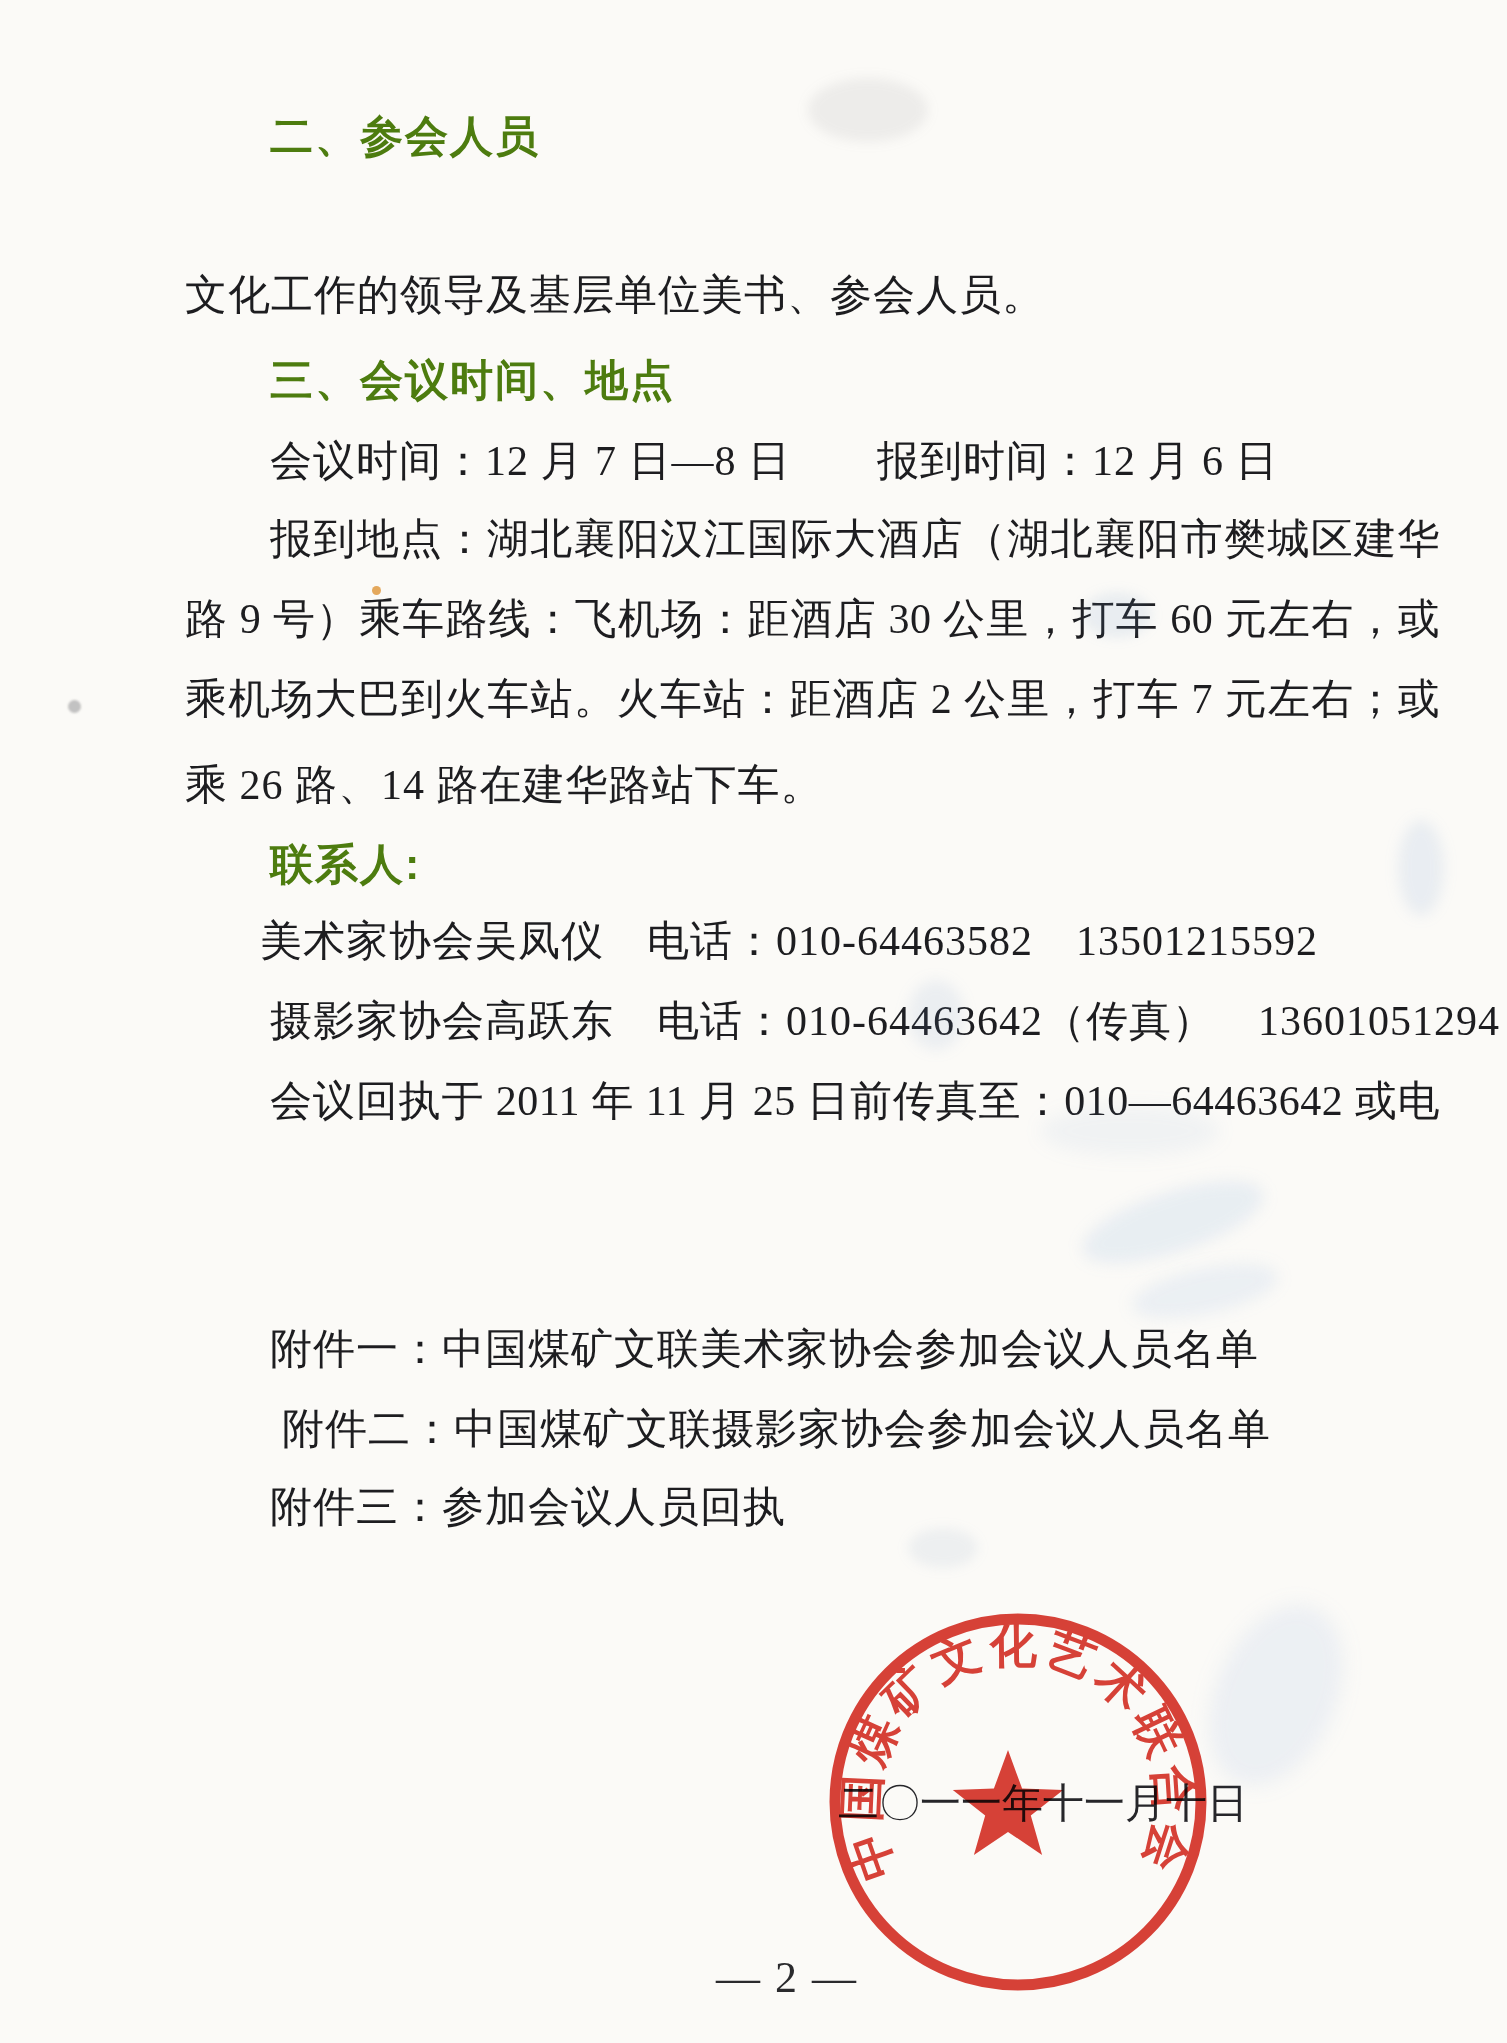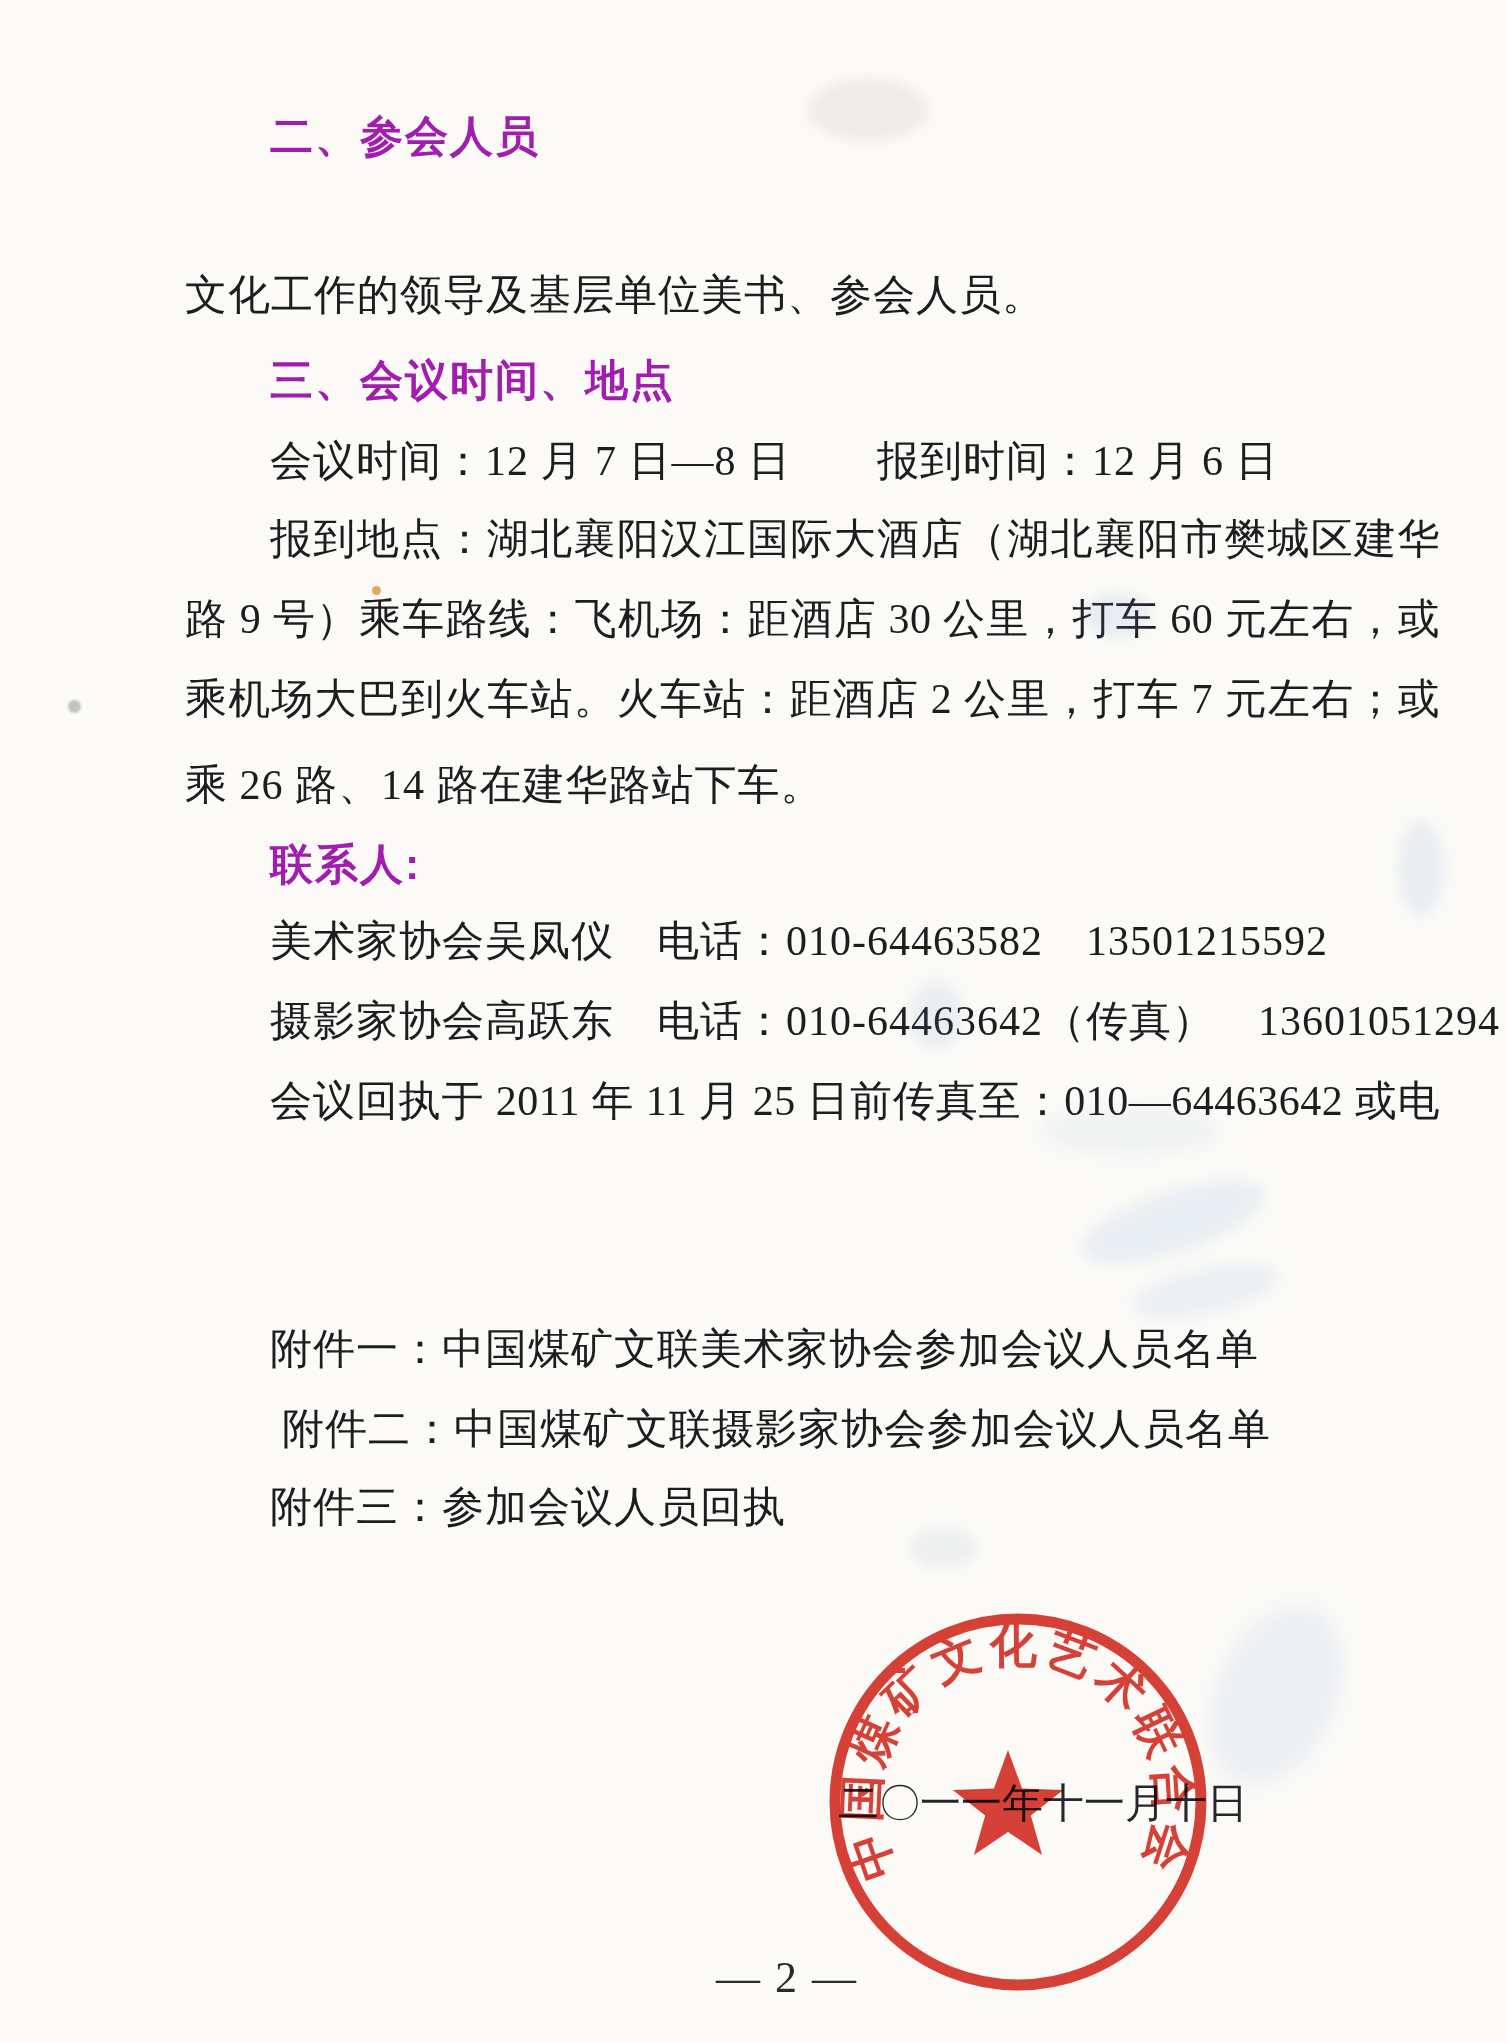--- a/index.html
+++ b/index.html
@@ -9,21 +9,21 @@
     font-family:"Liberation Serif","DejaVu Serif",serif;
   }
   .page{position:absolute;inset:0;}
   .line{
     position:absolute;
     font-size:42px;line-height:1.12;color:#1d1d20;
     letter-spacing:1px;white-space:pre;
   }
   .heading{
     font-family:"Liberation Sans","DejaVu Sans",sans-serif;
-    font-weight:700;font-size:43px;color:#a21caf;letter-spacing:2px;
+    font-weight:700;font-size:43px;color:#4d7c0f;letter-spacing:2px;
   }
   .justify{
     white-space:normal;text-align:justify;text-align-last:justify;
     letter-spacing:0.5px;
   }
   .date-line{
     position:absolute;left:838px;top:1776px;width:420px;
     font-size:41px;color:#26262a;letter-spacing:0px;white-space:pre;
   }
   .footer{
@@ -54,21 +54,21 @@
 
   <div class="line heading" style="left:270px;top:112px;">二、参会人员</div>
   <div class="line" style="left:185px;top:272px;">文化工作的领导及基层单位美书、参会人员。</div>
   <div class="line heading" style="left:270px;top:356px;">三、会议时间、地点</div>
   <div class="line" style="left:270px;top:438px;">会议时间：12 月 7 日—8 日　　报到时间：12 月 6 日</div>
   <div class="line justify" style="left:270px;top:516px;width:1170px;">报到地点：湖北襄阳汉江国际大酒店（湖北襄阳市樊城区建华</div>
   <div class="line justify" style="left:185px;top:596px;width:1255px;">路 9 号）乘车路线：飞机场：距酒店 30 公里，打车 60 元左右，或</div>
   <div class="line justify" style="left:185px;top:676px;width:1255px;">乘机场大巴到火车站。火车站：距酒店 2 公里，打车 7 元左右；或</div>
   <div class="line" style="left:185px;top:762px;">乘 26 路、14 路在建华路站下车。</div>
   <div class="line heading" style="left:270px;top:840px;">联系人:</div>
-  <div class="line" style="left:270px;top:918px;">美术家协会吴凤仪　电话：010-64463582　13501215592</div>
+  <div class="line" style="left:260px;top:918px;">美术家协会吴凤仪　电话：010-64463582　13501215592</div>
   <div class="line" style="left:270px;top:998px;">摄影家协会高跃东　电话：010-64463642（传真）　13601051294</div>
   <div class="line justify" style="left:270px;top:1078px;width:1170px;">会议回执于 2011 年 11 月 25 日前传真至：010—64463642 或电</div>
   <div class="line" style="left:270px;top:1326px;">附件一：中国煤矿文联美术家协会参加会议人员名单</div>
   <div class="line" style="left:270px;top:1406px;margin-left:12px;">附件二：中国煤矿文联摄影家协会参加会议人员名单</div>
   <div class="line" style="left:270px;top:1484px;">附件三：参加会议人员回执</div>
 
   <div class="date-line">二〇一一年十一月十日</div>
 
   <svg class="seal-svg" width="460" height="480" viewBox="790 1565 460 480">
     <circle cx="1018" cy="1802" r="183" fill="none" stroke-width="11" stroke="#d7332a"></circle>

